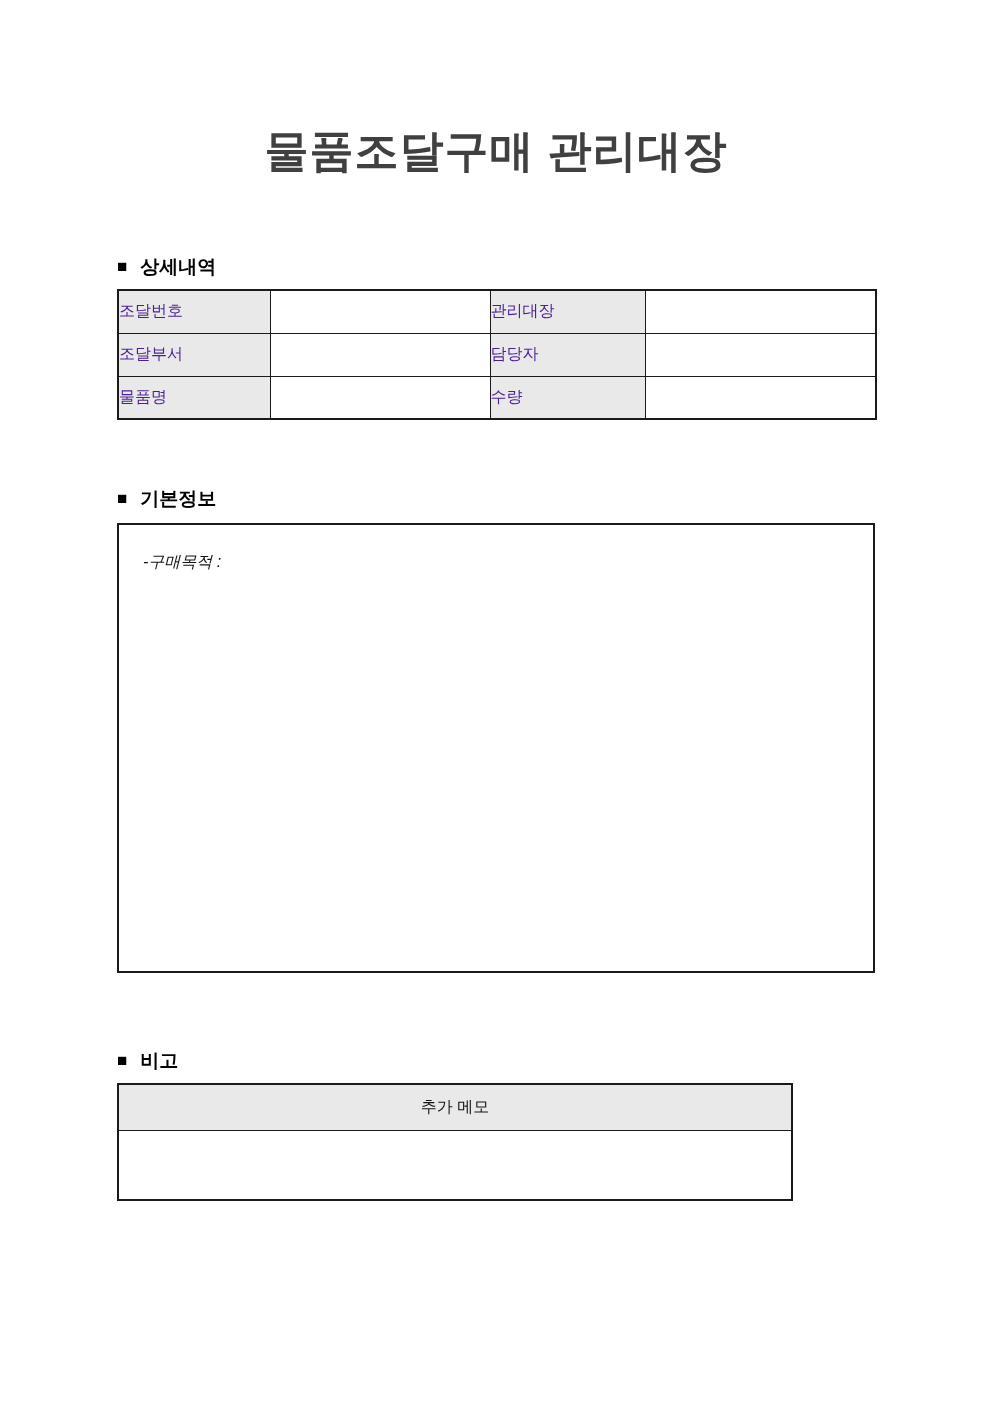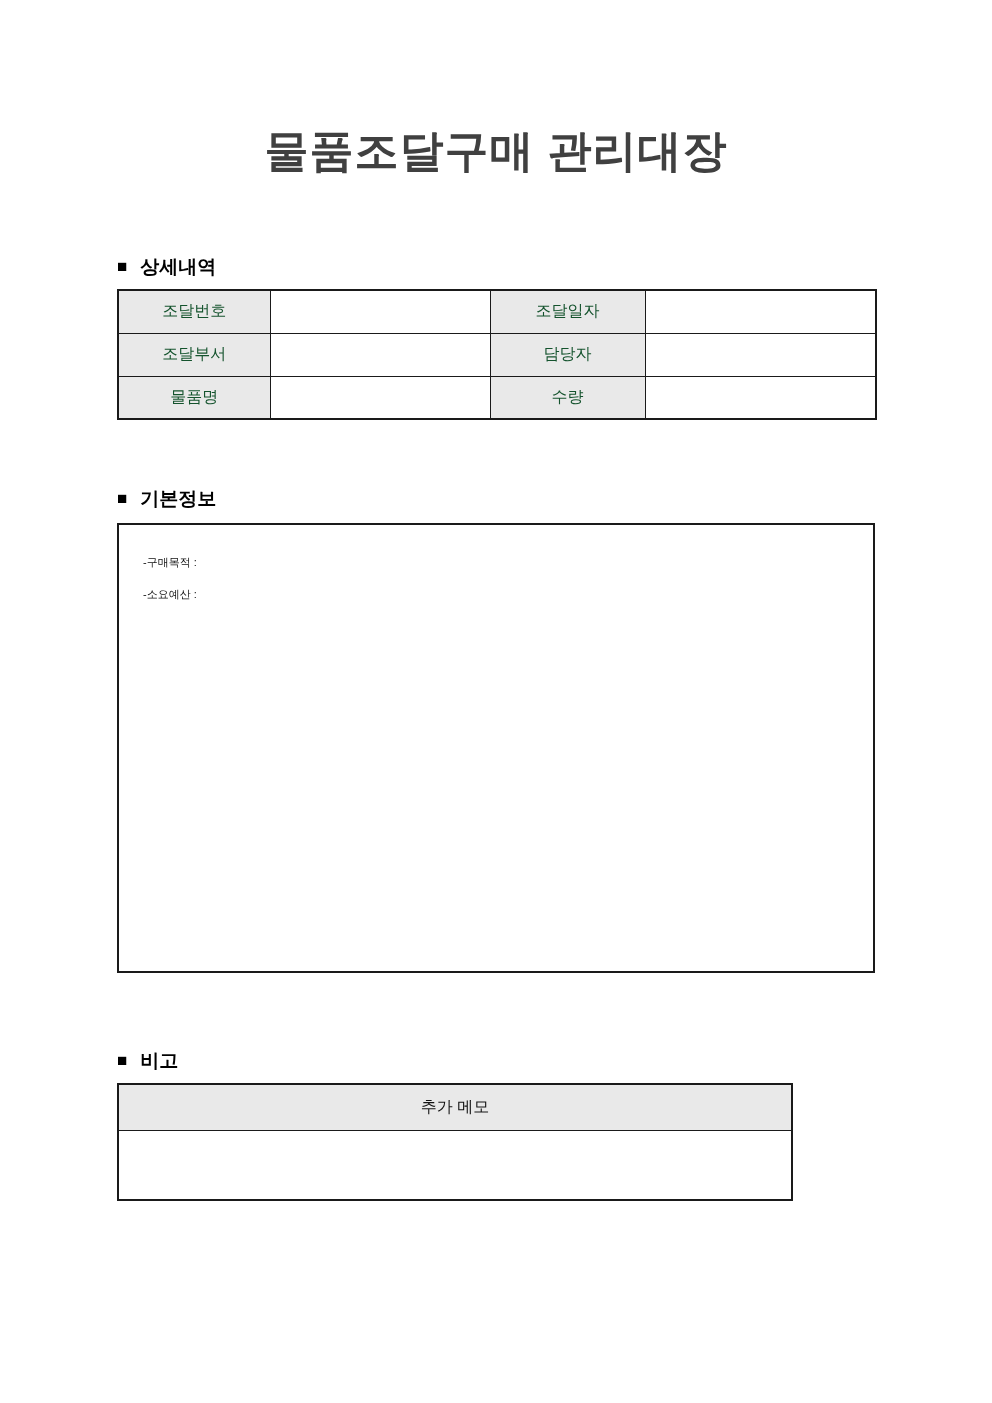--- a/index.html
+++ b/index.html
@@ -53,41 +53,42 @@
   }
   table.grid td {
     border: 1px solid #1a1a1a;
     font-size: 16px;
     vertical-align: middle;
   }
   .basic-table { margin-top: 10px; border: 2px solid #1a1a1a; }
   .basic-table td { height: 43px; }
   td.lbl {
     background: #e9e9e9;
-    text-align: center;
-    color: #14532d;
+    text-align: left;
+    color: #4c1d95;
   }
   td.val {
     background: #ffffff;
     padding: 0 8px;
   }
 
   .detail-box {
     margin-top: 12px;
     width: 758px;
     height: 450px;
     border: 2px solid #1a1a1a;
     background: #ffffff;
     padding: 21px 24px 0 24px;
   }
   .detail-line {
-    font-size: 11px;
+    font-size: 16px;
     line-height: 32px;
     color: #111111;
     white-space: pre;
+    font-style: italic;
   }
 
   .memo-table { margin-top: 10px; border: 2px solid #1a1a1a; }
   .memo-table td.memo-head {
     height: 46px;
     background: #e9e9e9;
     text-align: center;
     font-size: 16px;
   }
   .memo-table td.memo-body {
@@ -113,21 +114,21 @@
       <colgroup>
         <col style="width:152px">
           <col style="width:220px">
           <col style="width:155px">
           <col style="width:231px">
       </colgroup>
       <tbody>
         <tr>
           <td class="lbl">조달번호</td>
           <td class="val"></td>
-          <td class="lbl">조달일자</td>
+          <td class="lbl">관리대장</td>
           <td class="val"></td>
         </tr>
         <tr>
           <td class="lbl">조달부서</td>
           <td class="val"></td>
           <td class="lbl">담당자</td>
           <td class="val"></td>
         </tr>
         <tr>
           <td class="lbl">물품명</td>
@@ -138,21 +139,20 @@
       </tbody>
     </table>
 
     <div class="section-header sh-detail">
       <span class="marker">■</span>
       <span>기본정보</span>
     </div>
 
     <div class="detail-box">
       <div class="detail-line">-구매목적 :</div>
-      <div class="detail-line">-소요예산 :</div>
     </div>
 
     <div class="section-header sh-remarks">
       <span class="marker">■</span>
       <span>비고</span>
     </div>
 
     <table class="grid memo-table">
       <tbody>
         <tr>

